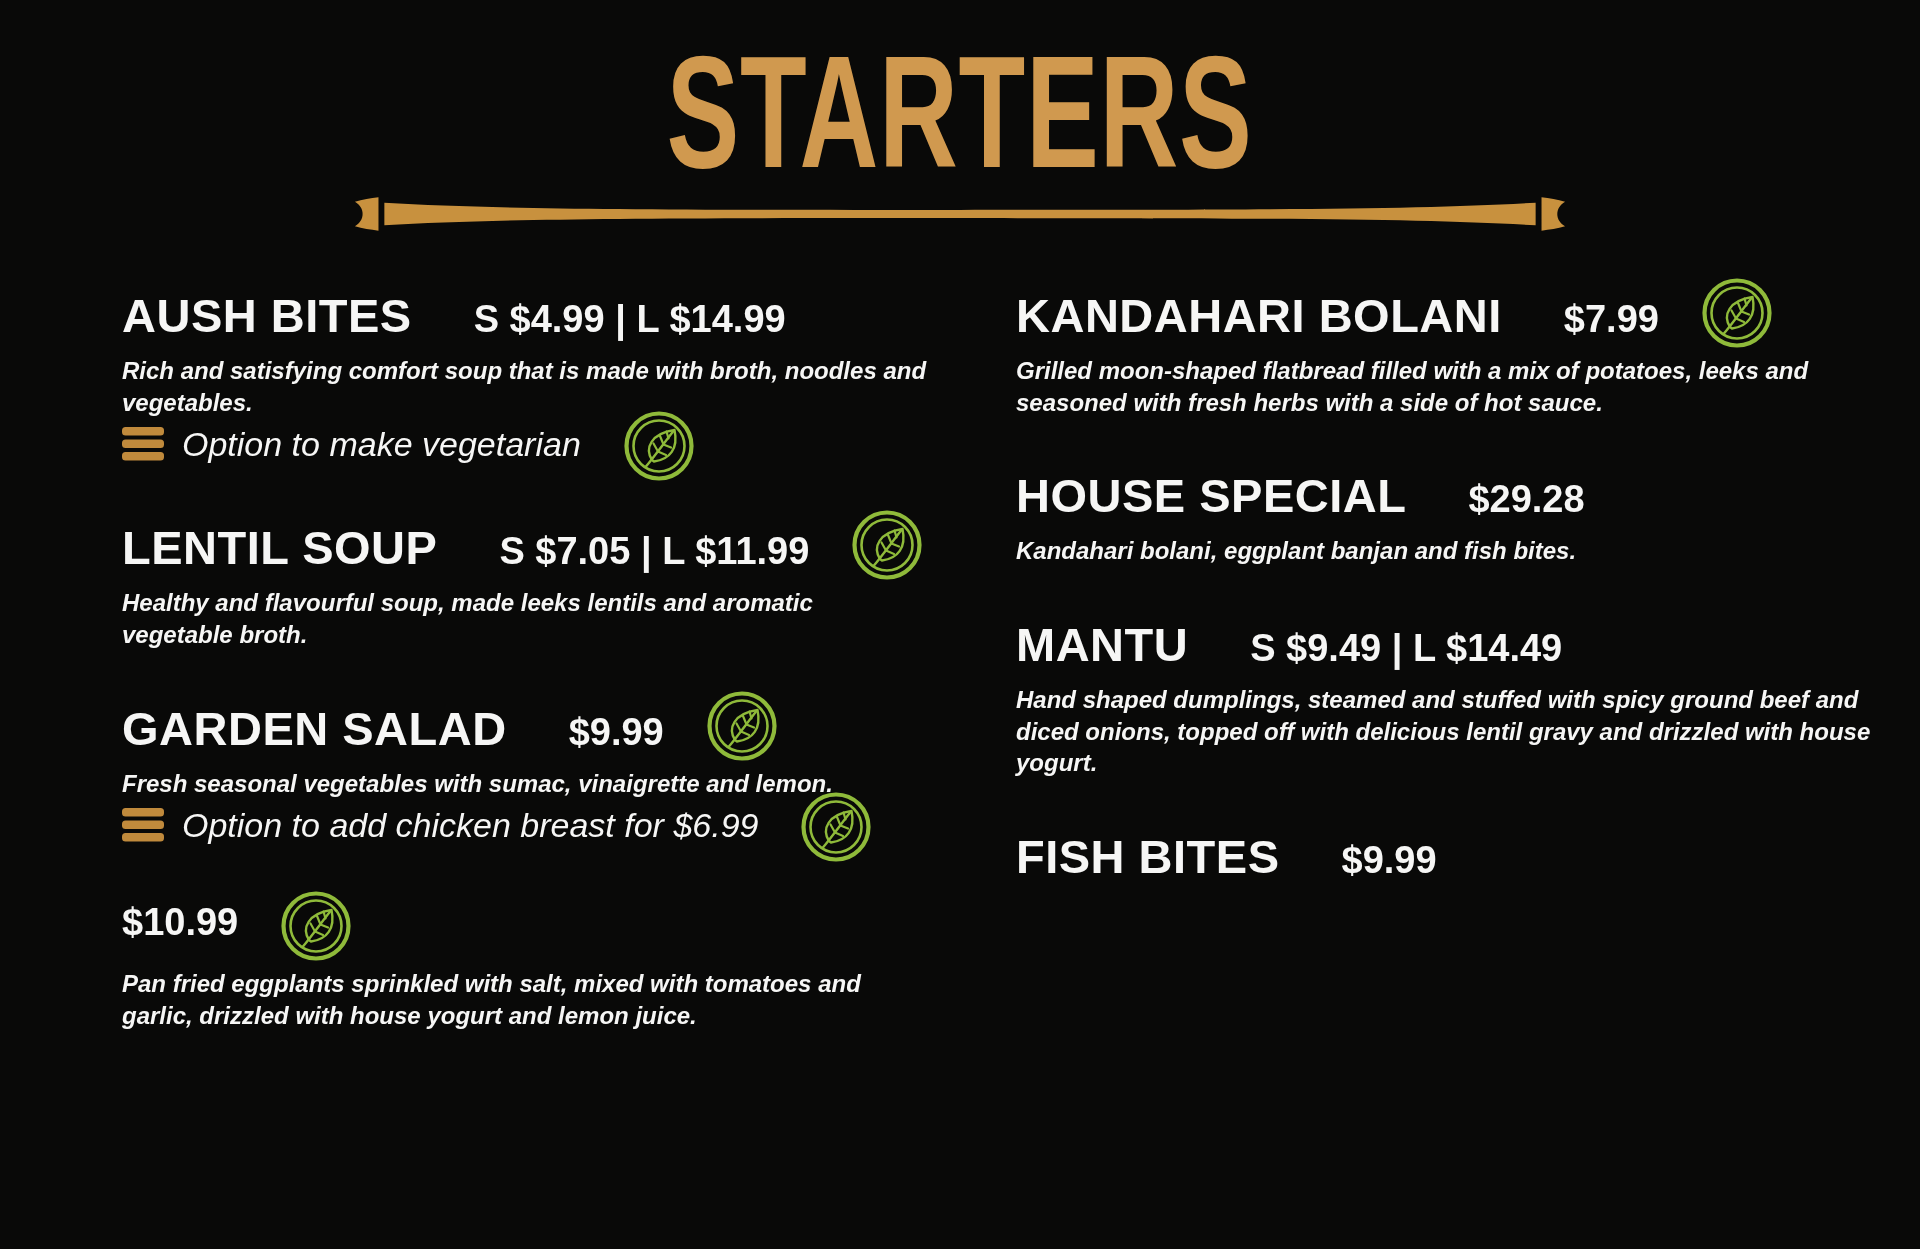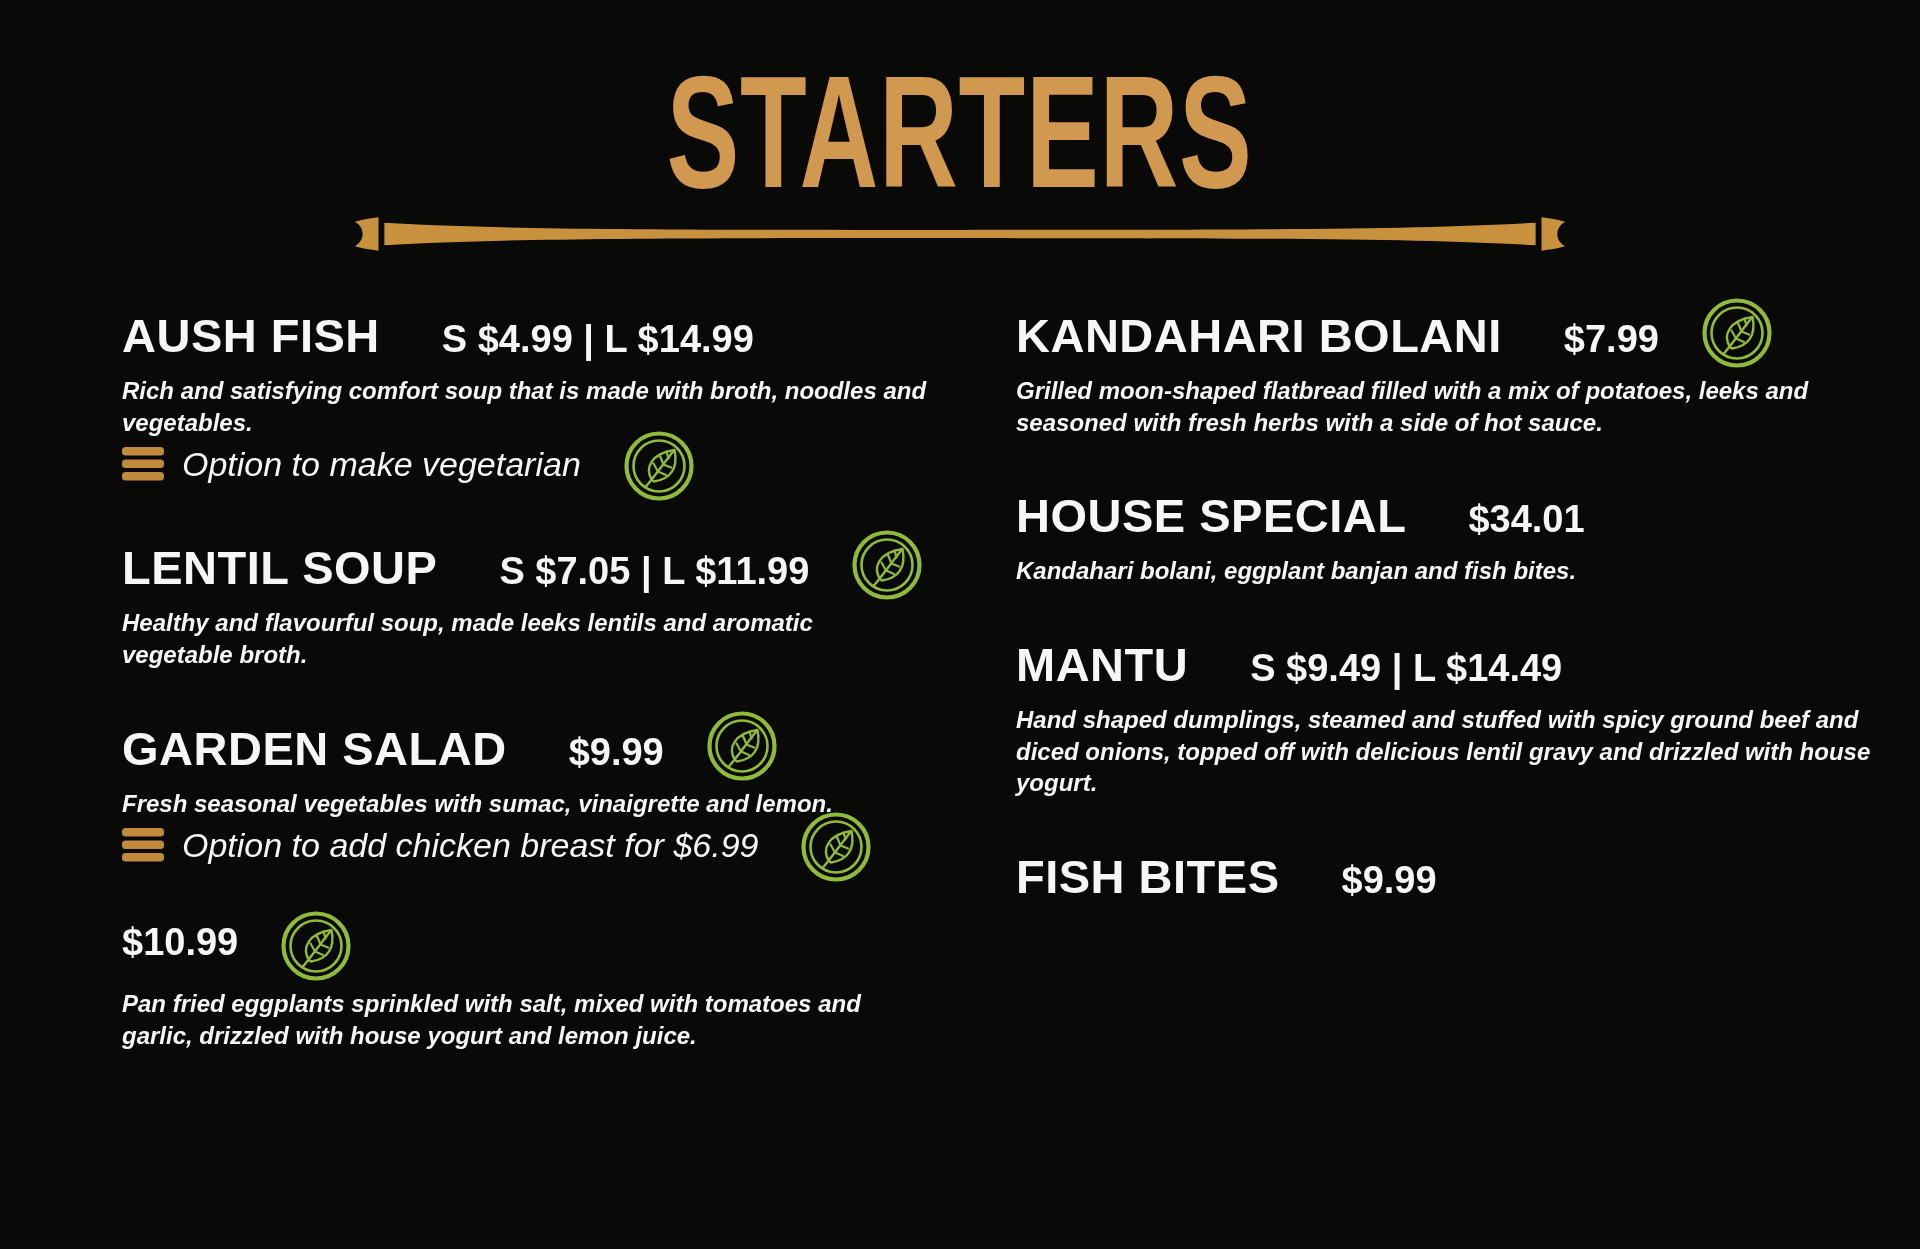--- a/index.html
+++ b/index.html
@@ -13,21 +13,21 @@
   html,body{background:#000;}
   .page{
     position:relative;
     width:1920px;height:1249px;
     background:var(--bg);
     overflow:hidden;
     font-family:"Liberation Sans", sans-serif;
     color:var(--text);
   }
   
-  .menu-header{padding-top:54px;text-align:center;}
+  .menu-header{padding-top:34px;text-align:center;}
   .menu-title{
     display:block;line-height:1;
     font-size:156px;font-weight:700;letter-spacing:1px;
     color:var(--gold);
   }
   .menu-title .squeeze{
     display:inline-block;
     transform:scale(0.70,1.02);
     transform-origin:center;
   }
@@ -108,21 +108,21 @@
           <path d="M 1213,3 C 1221,4 1229.5,5.2 1237,7.5 C 1226.5,13.5 1226.5,26.5 1237,32.5 C 1229.5,34.8 1221,36 1213,37 Z"></path>
         </g>
       </svg>
     </div>
   </header>
 
   <main class="menu-body">
     <section class="menu-col">
         <article class="menu-item">
     <div class="item-head">
-      <span class="item-name">AUSH FISH</span>
+      <span class="item-name">AUSH BITES</span>
       <span class="item-price">S $4.99 | L $14.99</span>
 
     </div>
     <p class="item-desc">Rich and satisfying comfort soup that is made with broth, noodles and vegetables.</p>
     <div class="option-row">
       <span class="option-lines">
         <svg viewBox="0 0 42 34">
                 <use href="#bars-glyph"></use>
               </svg>
       </span>
@@ -195,21 +195,21 @@
                 <use href="#leaf-glyph"></use>
               </svg>
       </span>
     </div>
     <p class="item-desc">Grilled moon-shaped flatbread filled with a mix of potatoes, leeks and seasoned with fresh herbs with a side of hot sauce.</p>
 
   </article>
         <article class="menu-item">
     <div class="item-head">
       <span class="item-name">HOUSE SPECIAL</span>
-      <span class="item-price">$34.01</span>
+      <span class="item-price">$29.28</span>
 
     </div>
     <p class="item-desc">Kandahari bolani, eggplant banjan and fish bites.</p>
 
   </article>
         <article class="menu-item">
     <div class="item-head">
       <span class="item-name">MANTU</span>
       <span class="item-price">S $9.49 | L $14.49</span>
 

